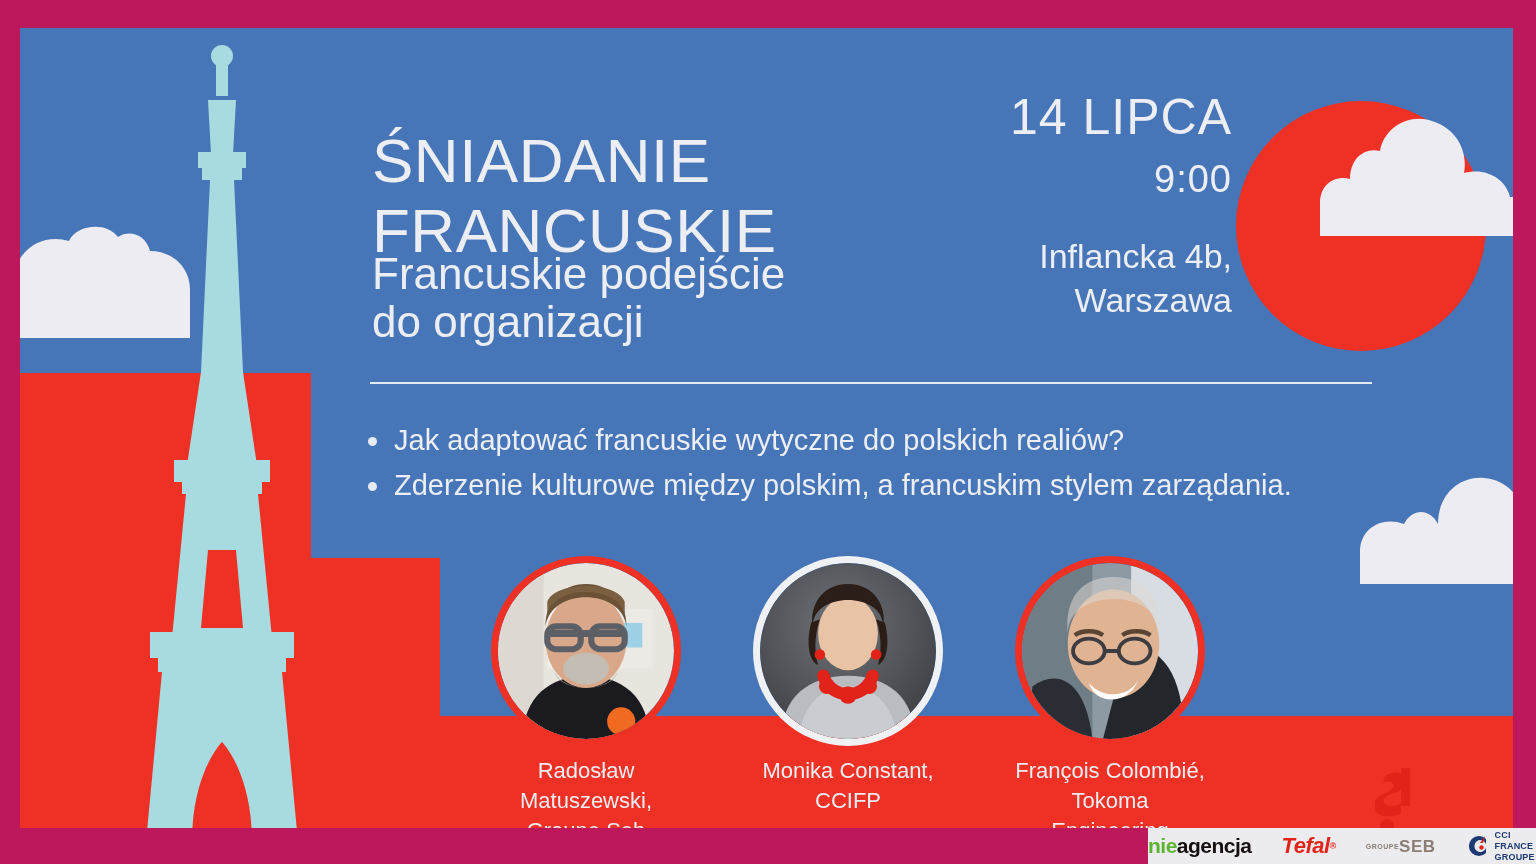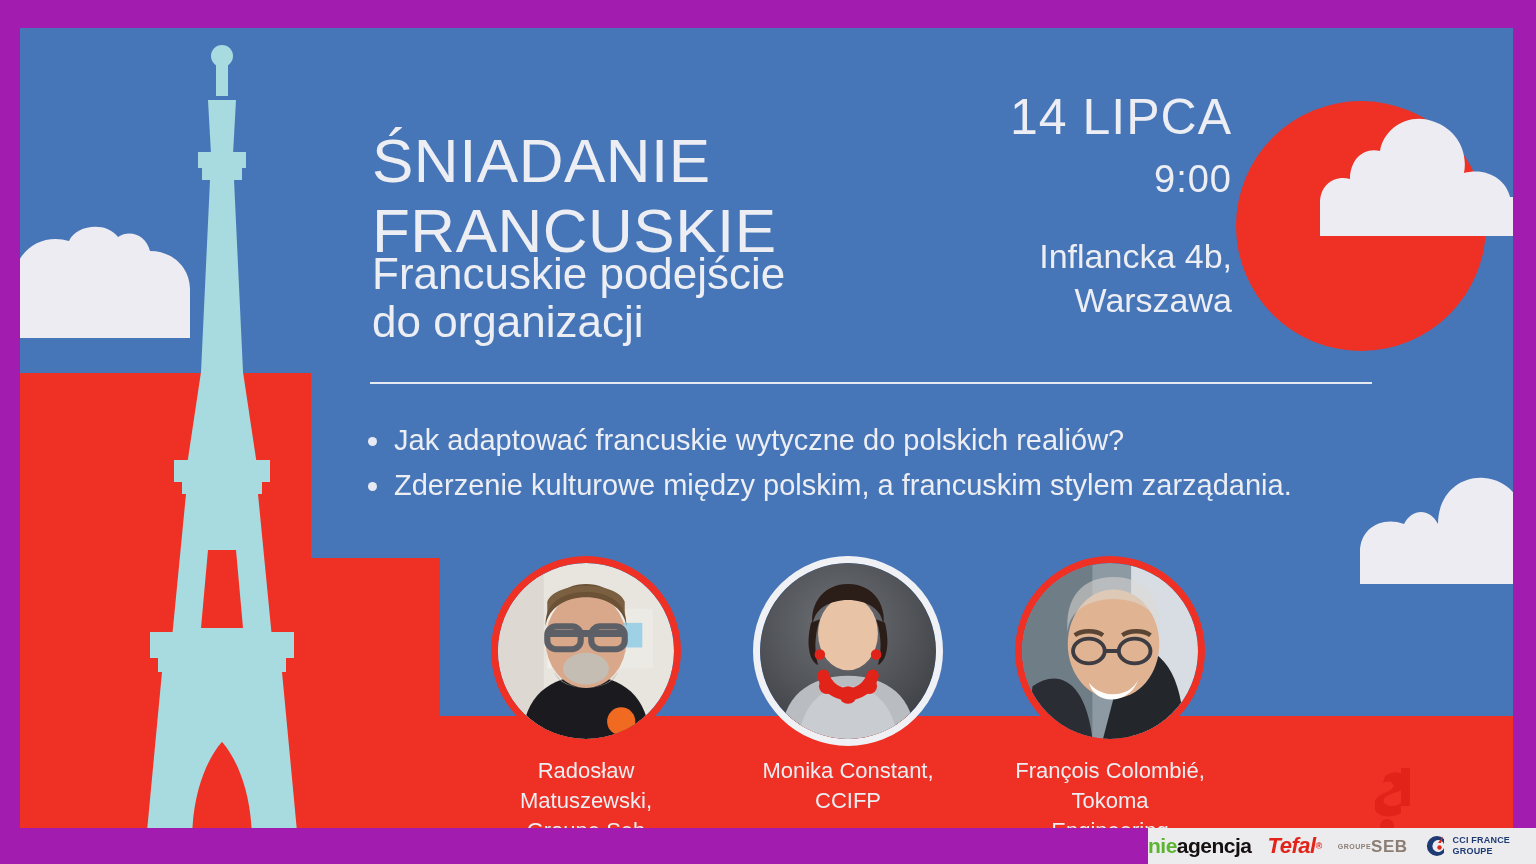--- a/index.html
+++ b/index.html
@@ -10,21 +10,21 @@
     height: 864px;
     overflow: hidden;
     background: #ececef;
     font-family: "Liberation Sans", sans-serif;
   }
 
   #stage {
     position: relative;
     width: 1536px;
     height: 864px;
-    background: #a21caf;
+    background: #be185d;
   }
 
   
   .poster {
     position: absolute;
     left: 20px;
     top: 28px;
     width: 1493px;
     height: 800px;
     background: #4776b8;
@@ -241,21 +241,21 @@
 
   
   .logo-strip {
     position: absolute;
     left: 1148px;
     top: 828px;
     width: 388px;
     height: 36px;
     display: flex;
     align-items: center;
-    gap: 16px;
+    gap: 30px;
     background: #ececef;
   }
   .logo {
     display: flex;
     align-items: center;
     font-weight: bold;
   }
   .logo-nieagencja {
     font-size: 21px;
     letter-spacing: -0.5px;

